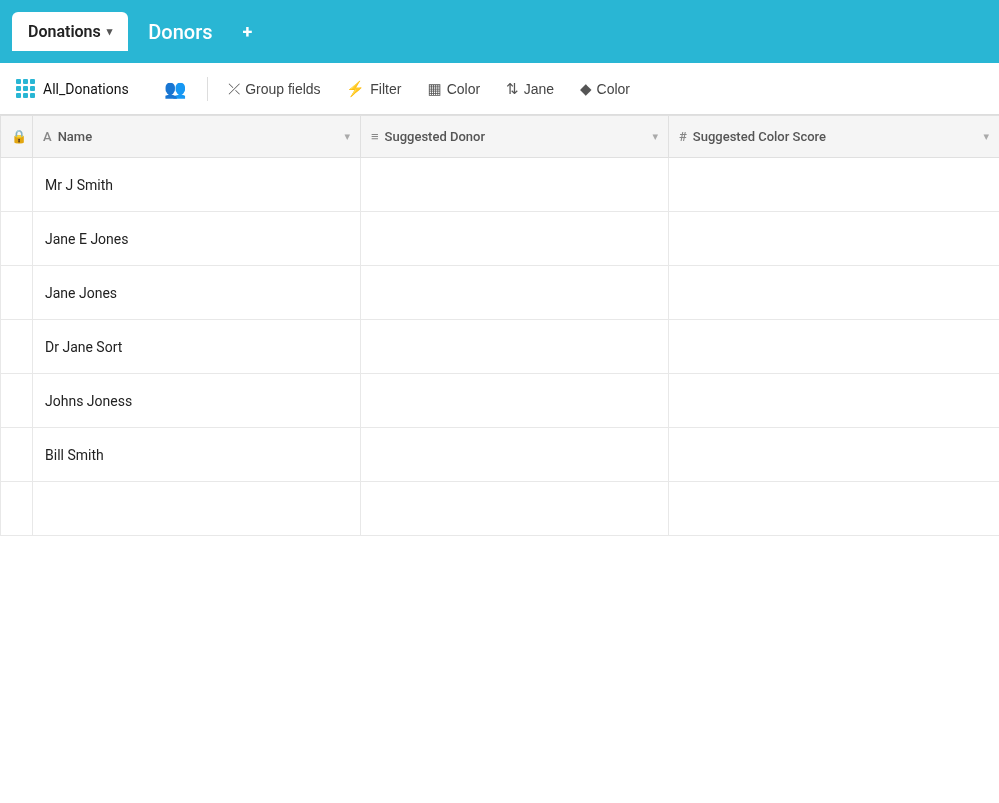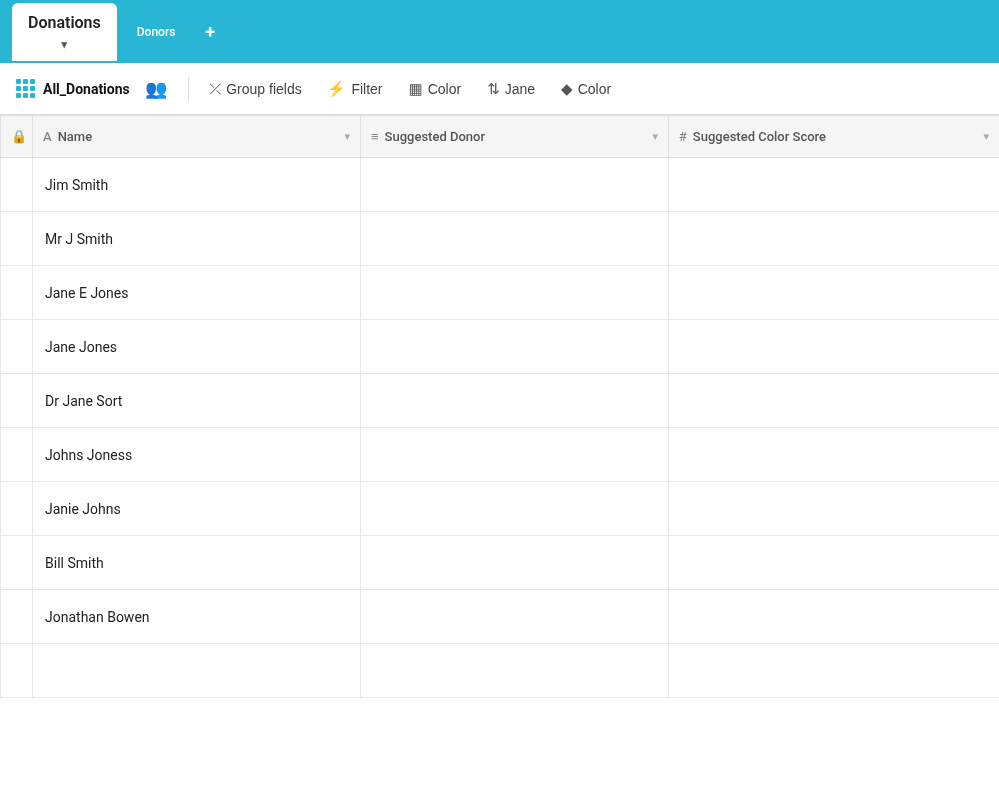--- a/index.html
+++ b/index.html
@@ -25,27 +25,26 @@
       background: #fff;
       color: #222;
       border-radius: 6px 6px 0 0;
       padding: 10px 16px;
       font-weight: 600;
       font-size: 16px;
       display: flex;
       align-items: center;
       gap: 6px;
       cursor: pointer;
-      flex-direction: column;
     }
     .tab-inactive {
       background: transparent;
       color: #fff;
       padding: 10px 16px;
-      font-size: 12px;
+      font-size: 20px;
       font-weight: 500;
       cursor: pointer;
       border-radius: 6px 6px 0 0;
     }
     .tab-add {
       background: transparent;
       color: #fff;
       padding: 8px 10px;
       font-size: 18px;
       font-weight: bold;
@@ -64,24 +63,24 @@
       display: flex;
       align-items: center;
       padding: 0 16px;
       gap: 6px;
       border-bottom: 1px solid #ddd;
     }
     .toolbar-view {
       display: flex;
       align-items: center;
       gap: 8px;
-      font-weight: 700;
+      font-weight: 400;
       font-size: 14px;
       color: #111;
-      margin-right: 0;
+      margin-right: 20px;
     }
     .toolbar-separator {
       width: 1px;
       height: 24px;
       background: #ddd;
       margin: 0 4px;
     }
     .toolbar-btn {
       display: flex;
       align-items: center;
@@ -287,26 +286,20 @@
         <th>
           <div class="th-inner">
             <span class="th-icon">#</span>
             <span>Suggested Color Score</span>
             <span class="th-chevron">▾</span>
           </div>
         </th>
       </tr>
     </thead>
     <tbody class="grid-body" id="table-body">
-    <tr>
-          <td class="td-lock"></td>
-          <td class="td-name">Jim Smith</td>
-          <td></td>
-          <td></td>
-        </tr>
         <tr>
           <td class="td-lock"></td>
           <td class="td-name">Mr J Smith</td>
           <td></td>
           <td></td>
         </tr>
         <tr>
           <td class="td-lock"></td>
           <td class="td-name">Jane E Jones</td>
           <td></td>
@@ -325,33 +318,21 @@
           <td></td>
         </tr>
         <tr>
           <td class="td-lock"></td>
           <td class="td-name">Johns Joness</td>
           <td></td>
           <td></td>
         </tr>
         <tr>
           <td class="td-lock"></td>
-          <td class="td-name">Janie Johns</td>
-          <td></td>
-          <td></td>
-        </tr>
-        <tr>
-          <td class="td-lock"></td>
           <td class="td-name">Bill Smith</td>
-          <td></td>
-          <td></td>
-        </tr>
-        <tr>
-          <td class="td-lock"></td>
-          <td class="td-name">Jonathan Bowen</td>
           <td></td>
           <td></td>
         </tr>
         <tr>
           <td class="td-lock"></td>
           <td class="td-name"></td>
           <td></td>
           <td></td>
         </tr>
       </tbody>

